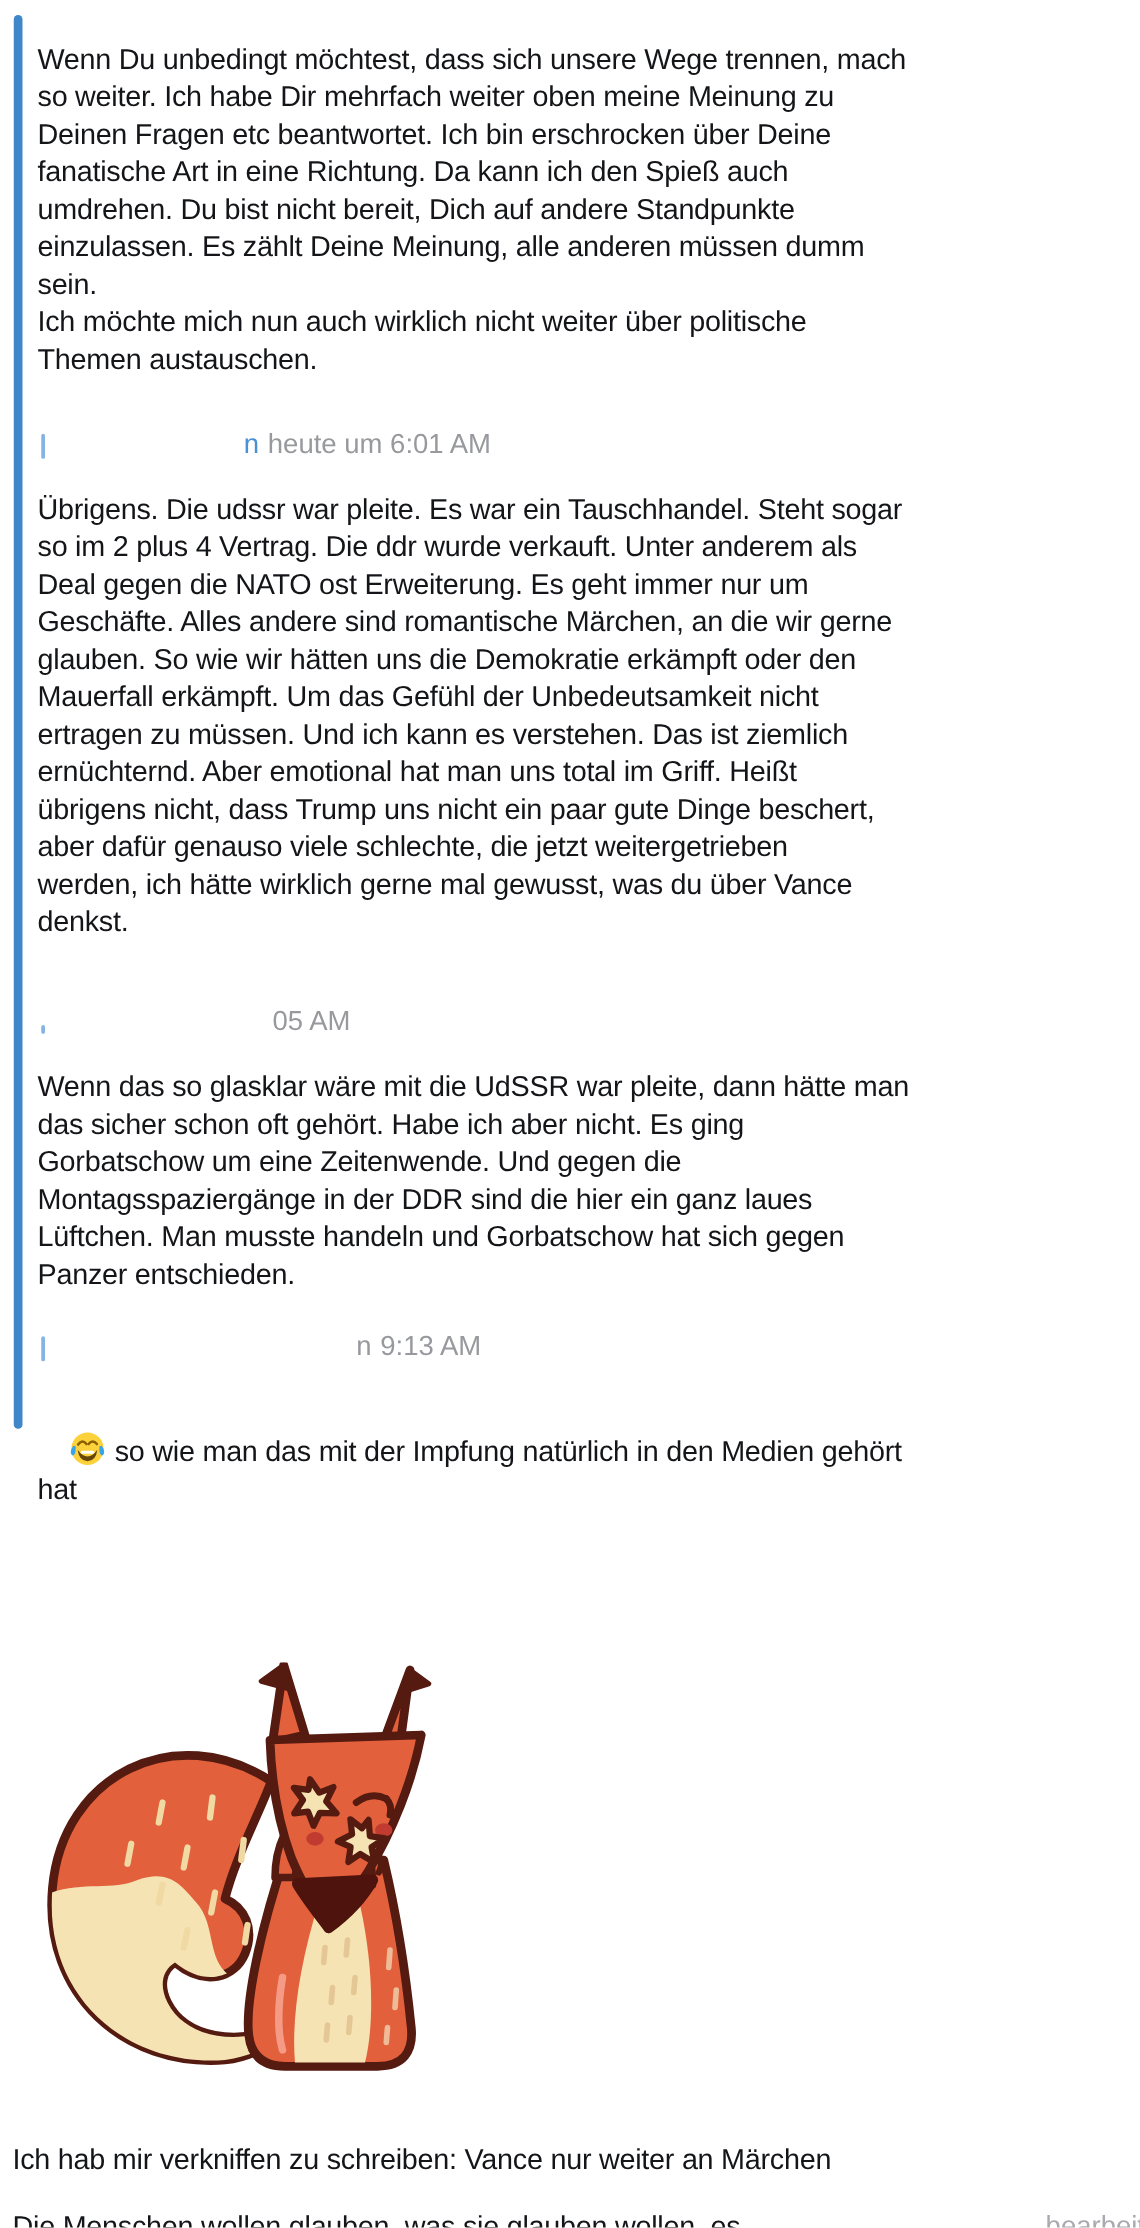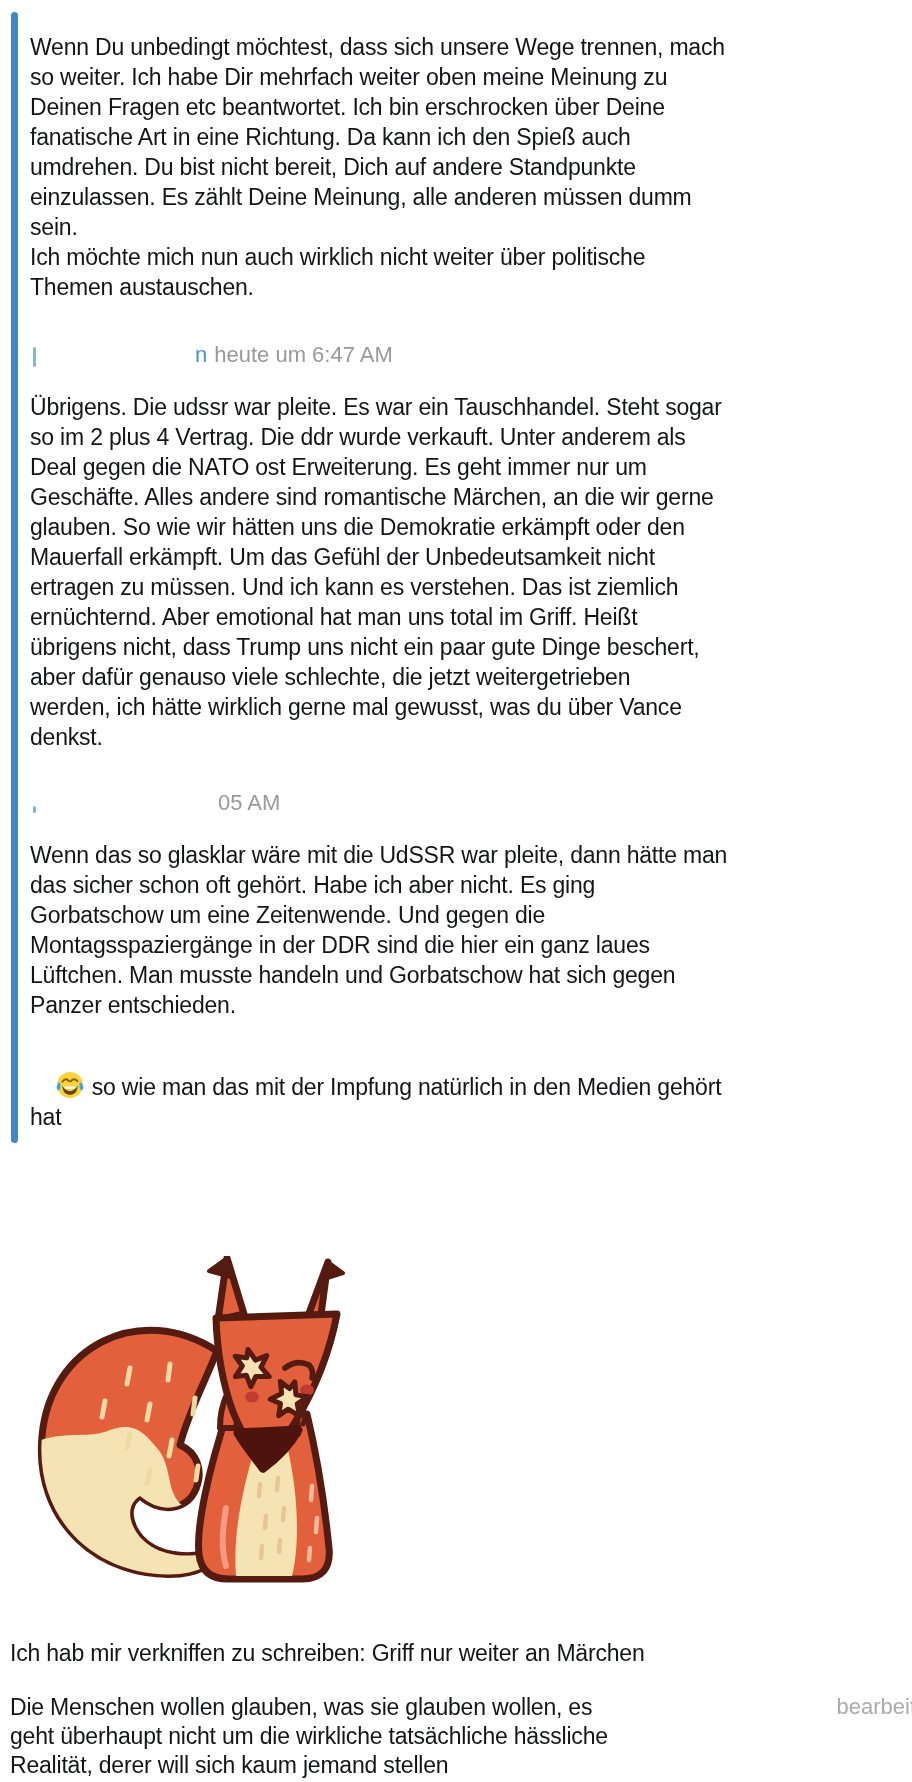--- a/index.html
+++ b/index.html
@@ -19,21 +19,21 @@
     position:relative;height:30px;font-size:22px;color:#98999d;
     letter-spacing:0;
   }
   .ts .frag{
     position:absolute;left:3px;top:5px;width:3px;height:20px;
     background:#85b3e4;border-radius:1.5px;
   }
   .ts3 .frag{top:16px;height:7px;}
   .ts1{padding-left:176px;}
   .ts2{margin-top:40px;padding-left:165px;}
-  .ts3{margin-top:38px;padding-left:188px;}
+  .ts3{margin-top:52px;padding-left:188px;}
   .ts4{margin-top:30px;padding-left:255px;}
   .cut-glyph{
     display:inline-block;width:3px;height:17px;background:#9b9da1;
     border-radius:1px;margin-right:4px;vertical-align:-1px;
   }
   .nf{color:#4a90d5;margin-right:7px;}
   .nf-gray{color:#98999d;margin-right:7px;}
   .msg{
     margin-top:20px;font-size:23px;line-height:30px;white-space:pre-wrap;
   }
@@ -63,21 +63,21 @@
 Deinen Fragen etc beantwortet. Ich bin erschrocken über Deine
 fanatische Art in eine Richtung. Da kann ich den Spieß auch
 umdrehen. Du bist nicht bereit, Dich auf andere Standpunkte
 einzulassen. Es zählt Deine Meinung, alle anderen müssen dumm
 sein.
 Ich möchte mich nun auch wirklich nicht weiter über politische
 Themen austauschen.</div>
 
   <div class="ts ts2">
     <span class="frag"></span>
-    <span class="nf">n</span><span>heute um 6:47 AM</span>
+    <span class="nf">n</span><span>heute um 6:01 AM</span>
   </div>
   <div class="msg">Übrigens. Die udssr war pleite. Es war ein Tauschhandel. Steht sogar
 so im 2 plus 4 Vertrag. Die ddr wurde verkauft. Unter anderem als
 Deal gegen die NATO ost Erweiterung. Es geht immer nur um
 Geschäfte. Alles andere sind romantische Märchen, an die wir gerne
 glauben. So wie wir hätten uns die Demokratie erkämpft oder den
 Mauerfall erkämpft. Um das Gefühl der Unbedeutsamkeit nicht
 ertragen zu müssen. Und ich kann es verstehen. Das ist ziemlich
 ernüchternd. Aber emotional hat man uns total im Griff. Heißt
 übrigens nicht, dass Trump uns nicht ein paar gute Dinge beschert,
@@ -89,20 +89,24 @@
     <span class="frag"></span>
     <span>05 AM</span>
   </div>
   <div class="msg">Wenn das so glasklar wäre mit die UdSSR war pleite, dann hätte man
 das sicher schon oft gehört. Habe ich aber nicht. Es ging
 Gorbatschow um eine Zeitenwende. Und gegen die
 Montagsspaziergänge in der DDR sind die hier ein ganz laues
 Lüftchen. Man musste handeln und Gorbatschow hat sich gegen
 Panzer entschieden.</div>
 
+  <div class="ts ts4">
+    <span class="frag"></span>
+    <span class="nf-gray">n</span><span>9:13 AM</span>
+  </div>
   <div class="msg">
     <svg class="emoji" viewBox="0 0 36 36" aria-hidden="true">
       <circle cx="18" cy="18" r="15.5" fill="#fcd23c"></circle>
       <path d="M9,14 q4,-5.5 8,-0.5" stroke="#8a6000" stroke-width="2.4" fill="none" stroke-linecap="round"></path>
       <path d="M19,13.5 q4,-5 8,0" stroke="#8a6000" stroke-width="2.4" fill="none" stroke-linecap="round"></path>
       <path d="M8.5,19 q9.5,13 19,0 q-1.5,11 -9.5,11 q-8,0 -9.5,-11 Z" fill="#66470b"></path>
       <rect x="11.5" y="19.8" width="13" height="3" rx="1.5" fill="#ffffff"></rect>
       <path d="M4.5,15 C1.5,19 1,23 4,24.5 C7,23 6.6,19 6.6,15.5 Z" fill="#35a4e8"></path>
       <path d="M31.5,15 C34.5,19 35,23 32,24.5 C29,23 29.4,19 29.4,15.5 Z" fill="#35a4e8"></path>
     </svg><span>so wie man das mit der Impfung natürlich in den Medien gehört
@@ -171,20 +175,20 @@
       <ellipse cx="222" cy="141" rx="7" ry="5.5" fill="#c23b31" stroke="none"></ellipse>
       <ellipse cx="277" cy="134" rx="7" ry="5.5" fill="#c23b31" stroke="none"></ellipse>
 
       <use href="#pawstar" transform="translate(222,112) rotate(-12)" fill="#f6e3b4" stroke="#551a10" stroke-width="5"></use>
       <use href="#pawstar" transform="translate(259,144) rotate(18)" fill="#f6e3b4" stroke="#551a10" stroke-width="5"></use>
     </g>
   </svg>
 </div>
 
 <div class="bottom">
-  <div class="b1">Ich hab mir verkniffen zu schreiben: Griff nur weiter an Märchen</div>
+  <div class="b1">Ich hab mir verkniffen zu schreiben: Vance nur weiter an Märchen</div>
   <div class="b2-row">
     <div class="b2">Die Menschen wollen glauben, was sie glauben wollen, es
 geht überhaupt nicht um die wirkliche tatsächliche hässliche
 Realität, derer will sich kaum jemand stellen</div>
     <span class="edited">bearbeit</span>
   </div>
 </div>
 
 </body></html>

